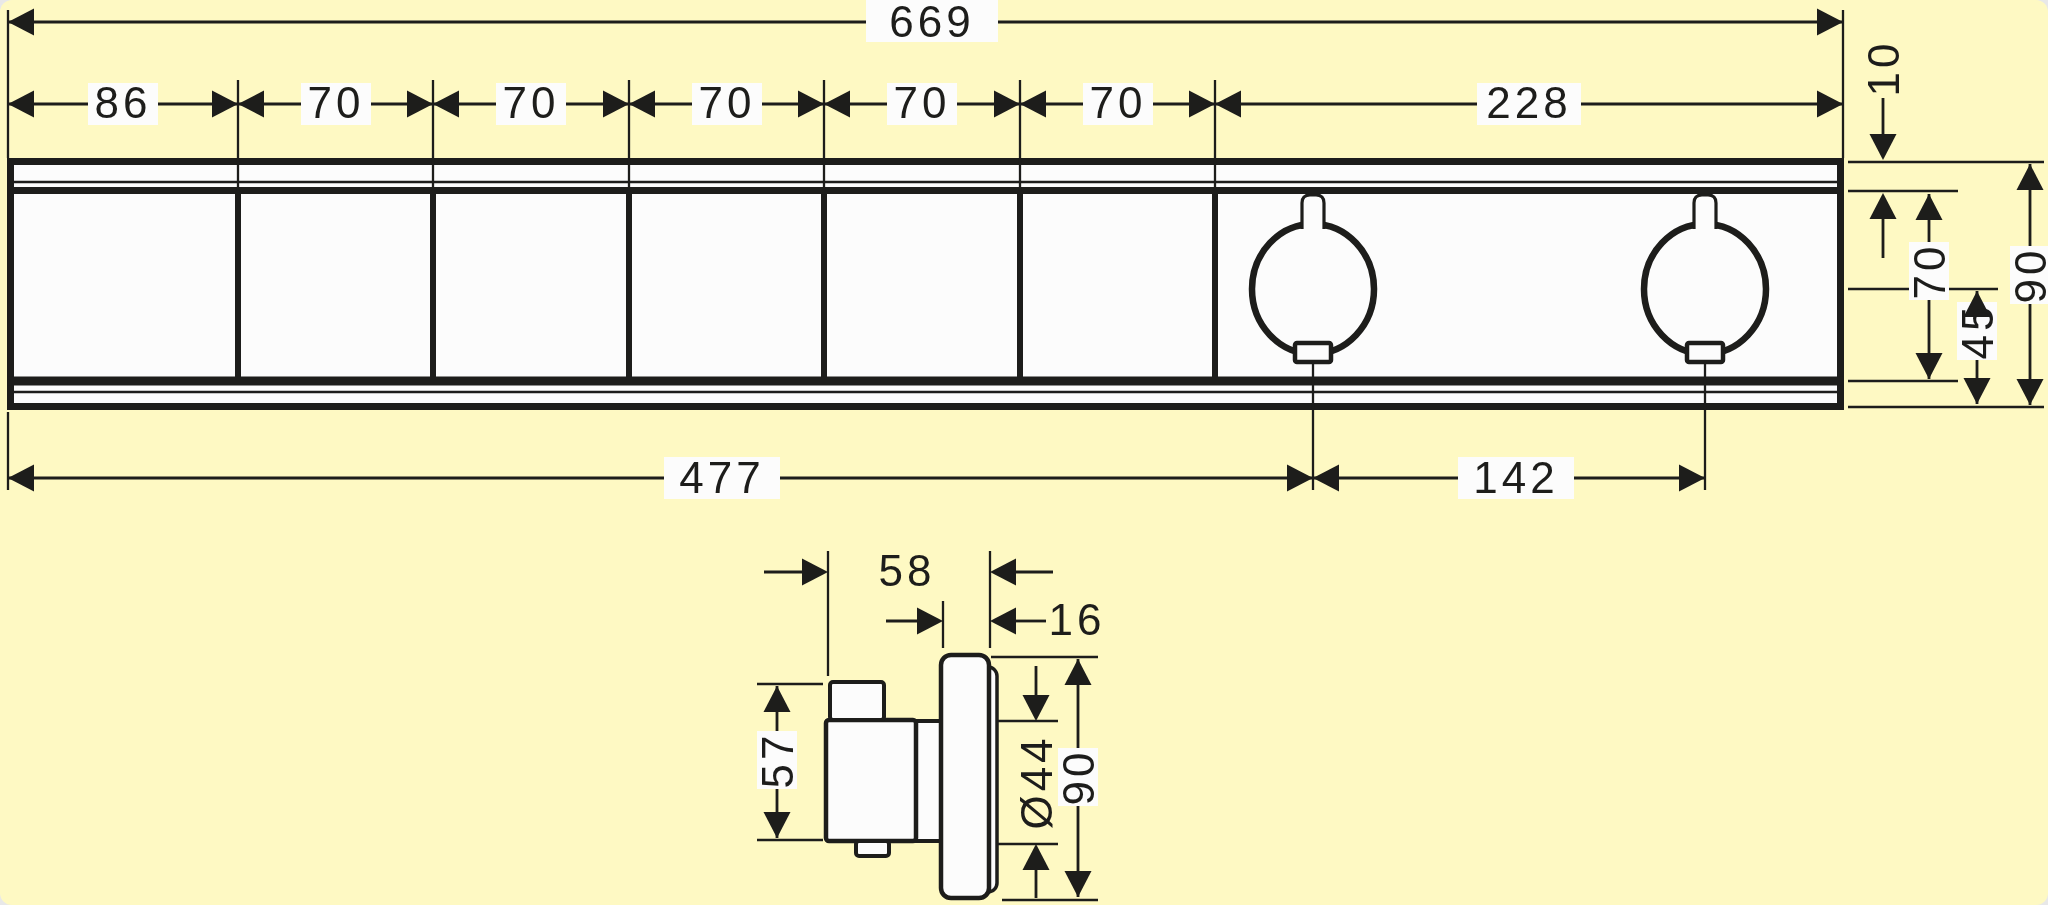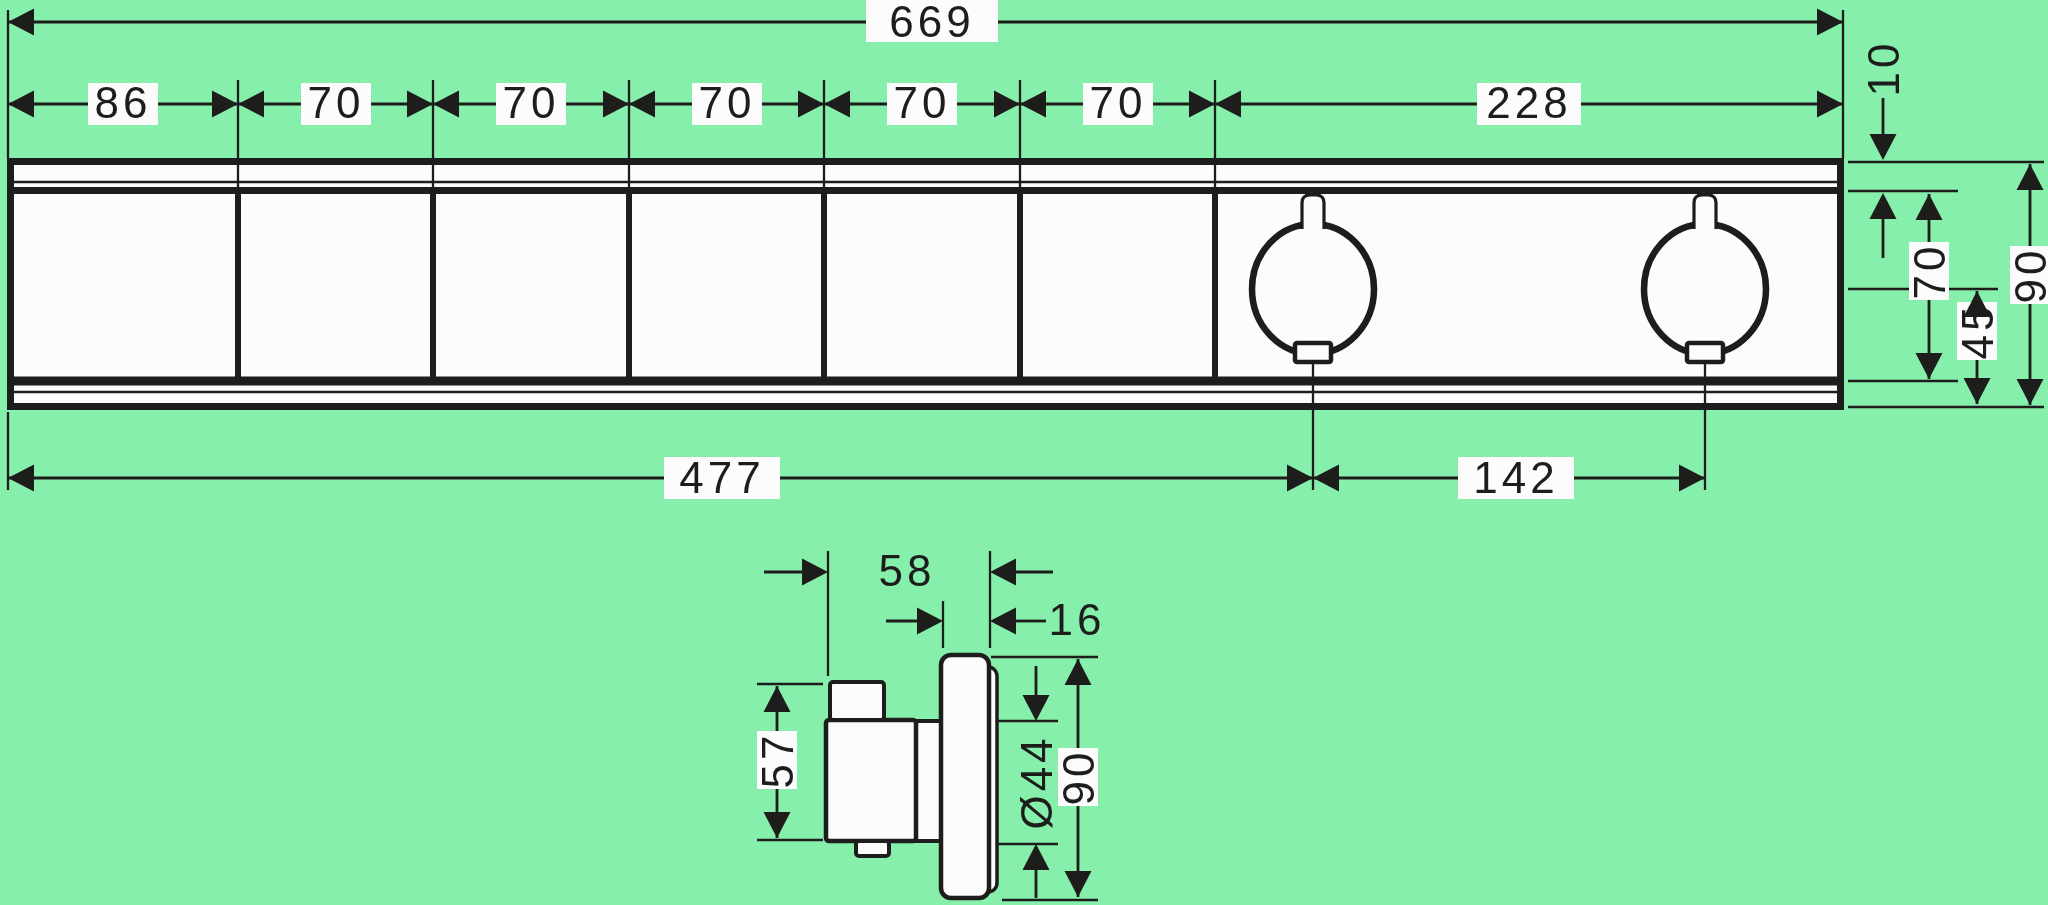--- a/index.html
+++ b/index.html
@@ -1,17 +1,17 @@
 <!DOCTYPE html>
 <html><head>
 <meta charset="utf-8">
 <style>
   html,body{margin:0;padding:0;background:#e8e8e8;}
-  #stage{position:relative;width:2048px;height:905px;background:#86efac;overflow:hidden;
-         font-family:"Liberation Sans", sans-serif;}
+  #stage{position:relative;width:2048px;height:905px;background:#fef9c3;overflow:hidden;
+         font-family:"Liberation Sans", sans-serif;border-radius:12px;}
   svg{display:block;}
   .dl{stroke:#1d1d1b;stroke-width:2.8;fill:none;}       
   .xl{stroke:#1d1d1b;stroke-width:2.3;fill:none;}       
   .thin{stroke:#1d1d1b;stroke-width:2.5;fill:none;}
   .ar{fill:#1d1d1b;stroke:none;}                         
   .mask{fill:#fcfcfc;stroke:none;}
   .part{stroke:#1d1d1b;fill:#fcfcfc;}
   text{font-family:"Liberation Sans", sans-serif;font-size:44px;fill:#1d1d1b;
        text-anchor:middle;dominant-baseline:central;letter-spacing:4px;}
 </style>

